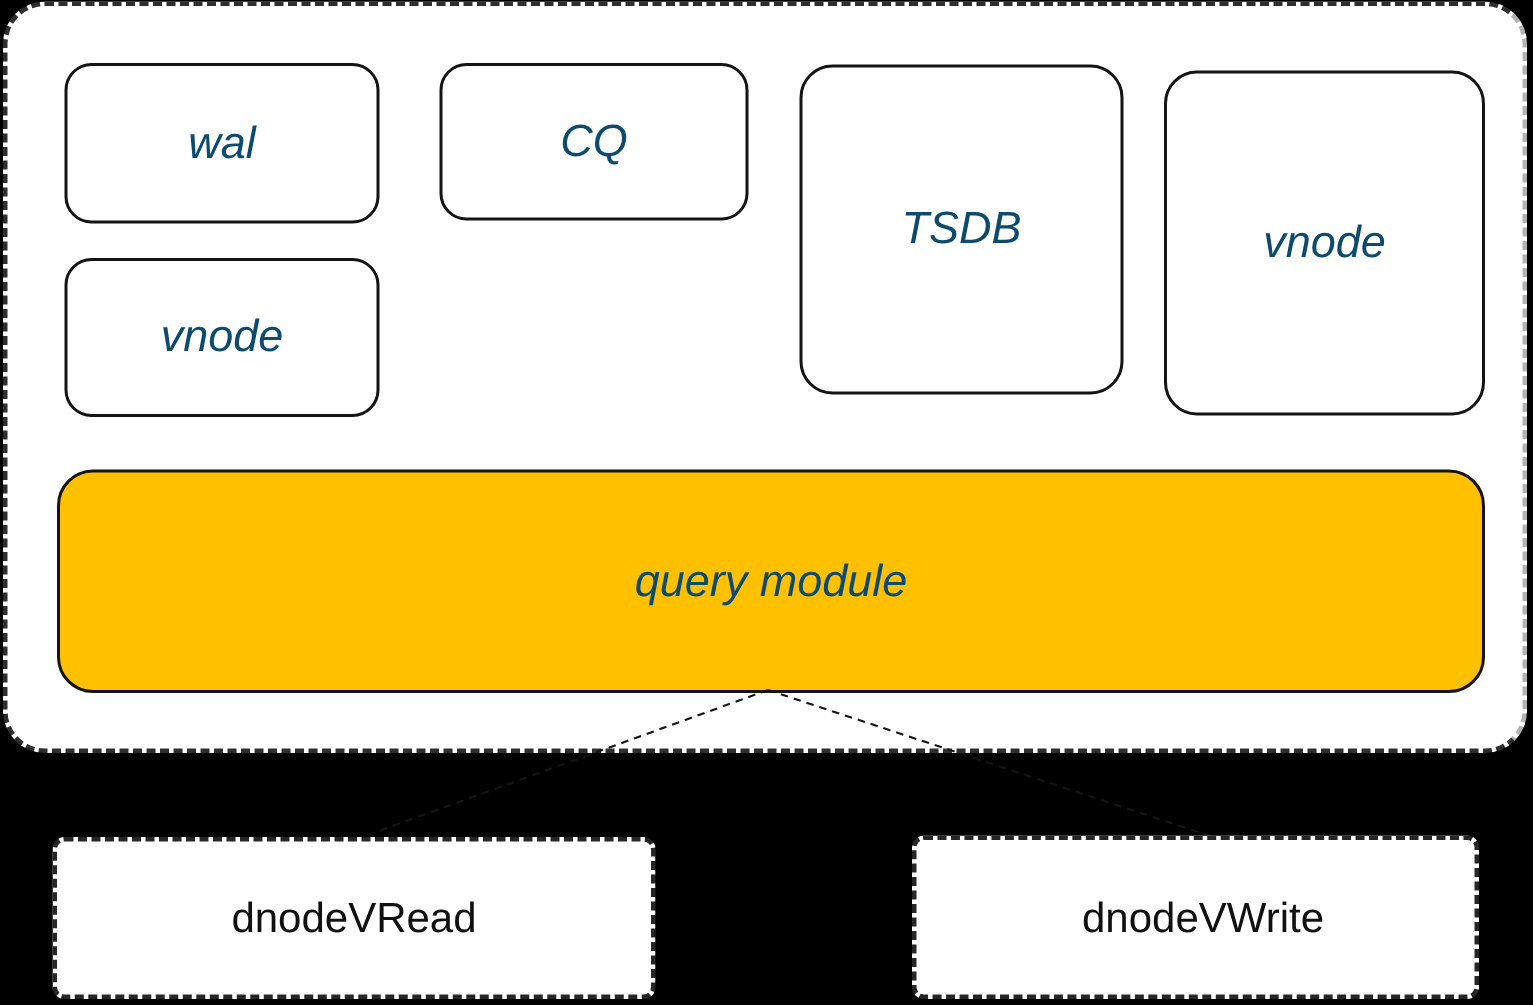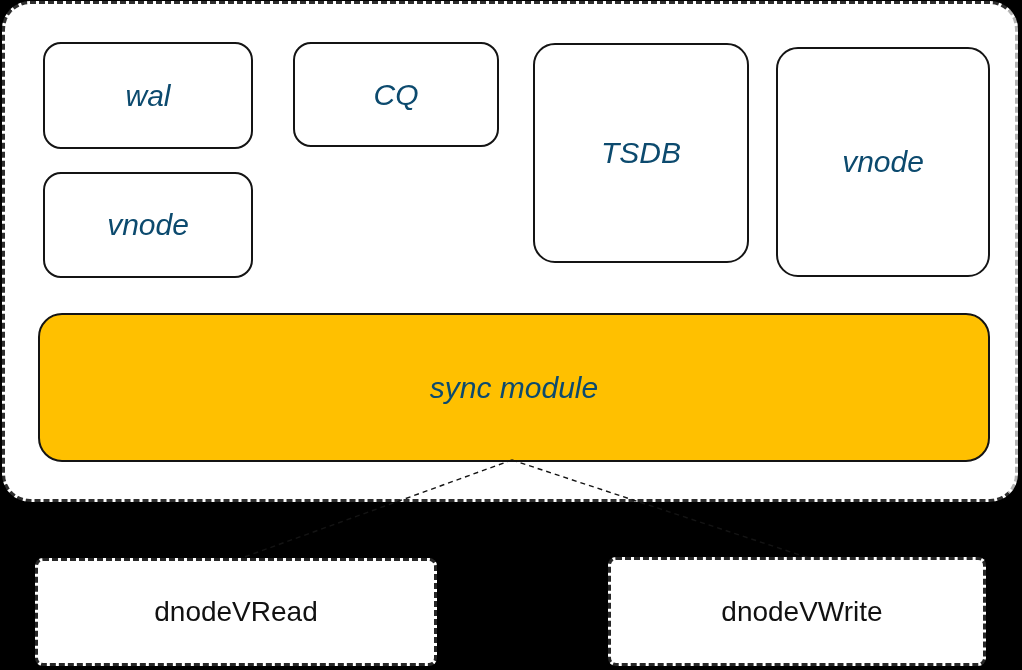--- a/index.html
+++ b/index.html
@@ -98,21 +98,21 @@
 </style>
 </head>
 <body>
 
 <div class="panel">
   <div class="box" id="box-wal">wal</div>
   <div class="box" id="box-cq">CQ</div>
   <div class="box" id="box-sync">vnode</div>
   <div class="box" id="box-tsdb">TSDB</div>
   <div class="box" id="box-query">vnode</div>
-  <div class="box" id="box-vnode">sync module</div>
+  <div class="box" id="box-vnode">query module</div>
 </div>
 
 <svg class="connectors" viewBox="0 0 1022 670" xmlns="http://www.w3.org/2000/svg">
   <line x1="512" y1="460" x2="236" y2="560" stroke="#141414" stroke-width="1.4" stroke-dasharray="5 4"></line>
   <line x1="512" y1="460" x2="812" y2="559" stroke="#141414" stroke-width="1.4" stroke-dasharray="5 4"></line>
 </svg>
 
 <div class="dnode" id="dnode-vread">dnodeVRead</div>
 <div class="dnode" id="dnode-vwrite">dnodeVWrite</div>
 

